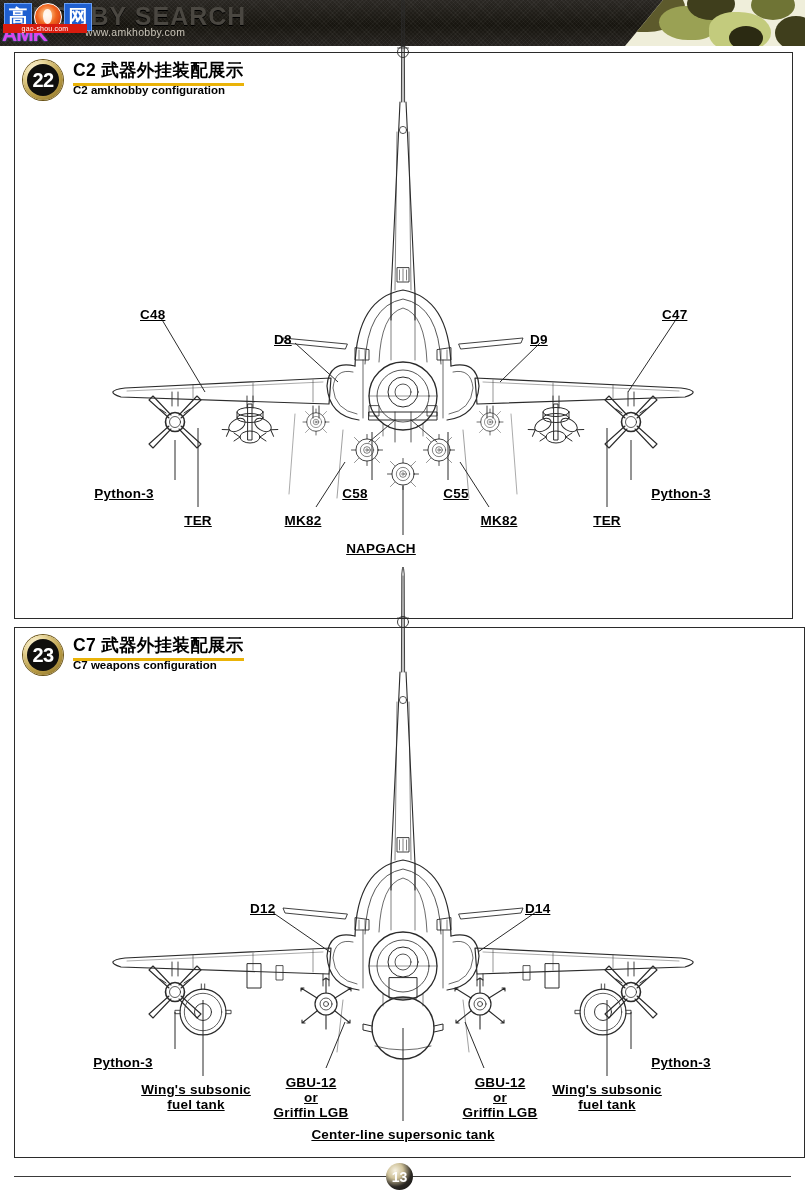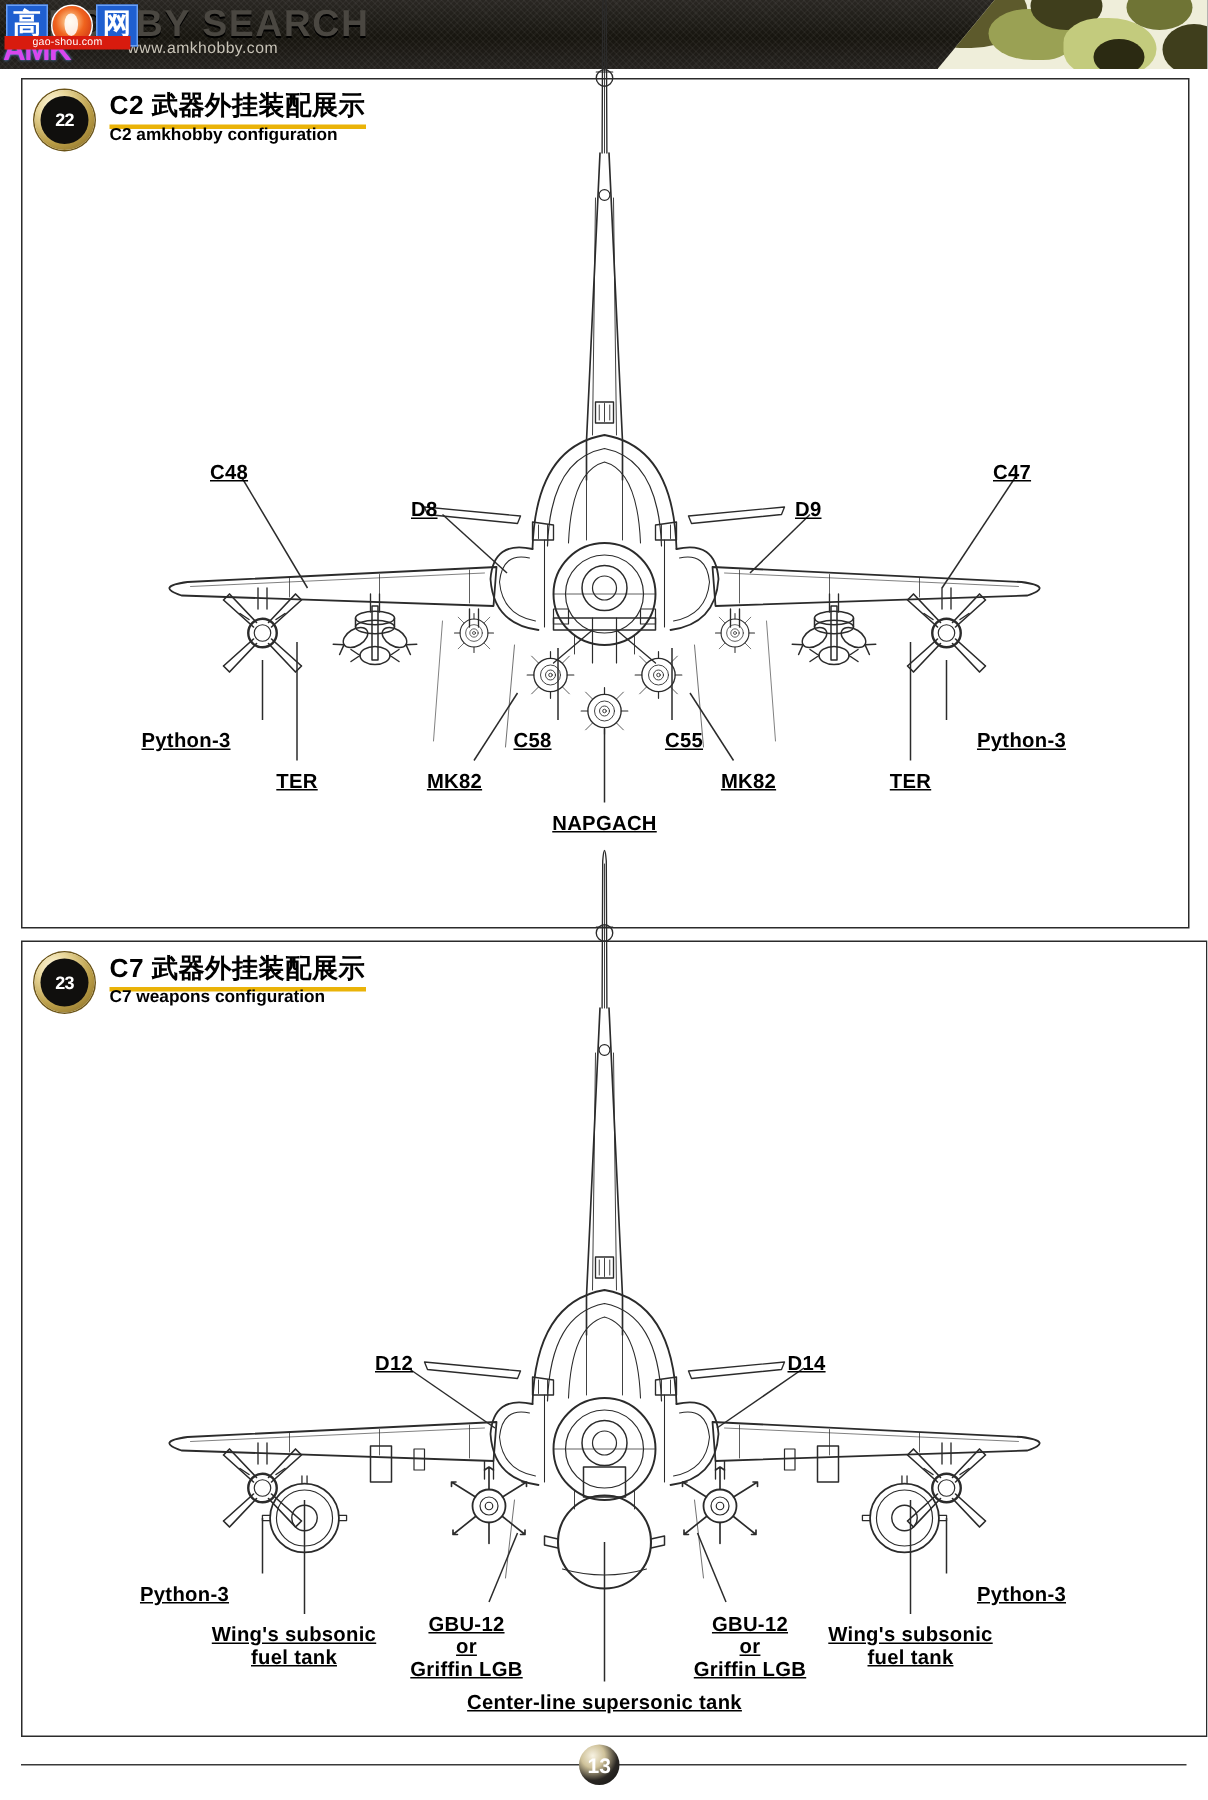--- a/index.html
+++ b/index.html
@@ -54,21 +54,21 @@
   #panel23{top:627px;height:529px;padding-left:12px;}
 
   .sec-head{position:absolute;left:8px;top:7px;height:46px;}
   .badge{
     position:absolute;left:0;top:0;width:40px;height:40px;border-radius:50%;
     background:radial-gradient(circle at 32% 26%, #fff9e3 0%, #e9d79a 28%, #b99c46 62%, #7d6320 100%);
     box-shadow:0 0 0 1px #6b5418;
   }
   .badge .inner{
     position:absolute;left:4px;top:4px;width:32px;height:32px;border-radius:50%;
-    background:#100f0d;color:#fff;font-size:12px;font-weight:bold;
+    background:#100f0d;color:#fff;font-size:20px;font-weight:bold;
     display:flex;align-items:center;justify-content:center;letter-spacing:-.5px;
   }
   .sec-title{position:absolute;left:50px;top:-2px;font-size:17.5px;font-weight:bold;
              letter-spacing:.3px;white-space:nowrap;
              border-bottom:3px solid #eab308;padding-bottom:1px;}
   .sec-sub{position:absolute;left:50px;top:24px;font-size:11.5px;font-weight:bold;white-space:nowrap;}
   .lbl{position:absolute;font-size:13.5px;font-weight:bold;white-space:nowrap;
        font-family:"Liberation Sans", sans-serif;letter-spacing:.2px;text-decoration:underline;}
   .lbl.c{text-align:center;transform:translateX(-50%);}
   .lbl.multi{line-height:15px;}
@@ -363,21 +363,21 @@
     <div class="lbl" style="left: 140px; top: 307px;">C48</div>
     <div class="lbl" style="left: 274px; top: 332px;">D8</div>
     <div class="lbl" style="left: 530px; top: 332px;">D9</div>
     <div class="lbl" style="left: 662px; top: 307px;">C47</div>
     <div class="lbl c" style="left: 124px; top: 486px;">Python-3</div>
     <div class="lbl c" style="left: 198px; top: 513px;">TER</div>
     <div class="lbl c" style="left: 303px; top: 513px;">MK82</div>
     <div class="lbl c" style="left: 355px; top: 486px;">C58</div>
     <div class="lbl c" style="left: 456px; top: 486px;">C55</div>
     <div class="lbl c" style="left: 499px; top: 513px;">MK82</div>
-    <div class="lbl c" style="left: 403px; top: 541px;">NAPGACH</div>
+    <div class="lbl c" style="left: 381px; top: 541px;">NAPGACH</div>
     <div class="lbl c" style="left: 607px; top: 513px;">TER</div>
     <div class="lbl c" style="left: 681px; top: 486px;">Python-3</div>
   </div>
 <div id="labels-23">
     <div class="lbl" style="left: 250px; top: 901px;">D12</div>
     <div class="lbl" style="left: 525px; top: 901px;">D14</div>
     <div class="lbl c" style="left: 123px; top: 1055px;">Python-3</div>
     <div class="lbl c" style="left: 681px; top: 1055px;">Python-3</div>
     <div class="lbl c multi" style="left: 196px; top: 1082px; text-align: center;">
       <div>Wing's subsonic</div>

